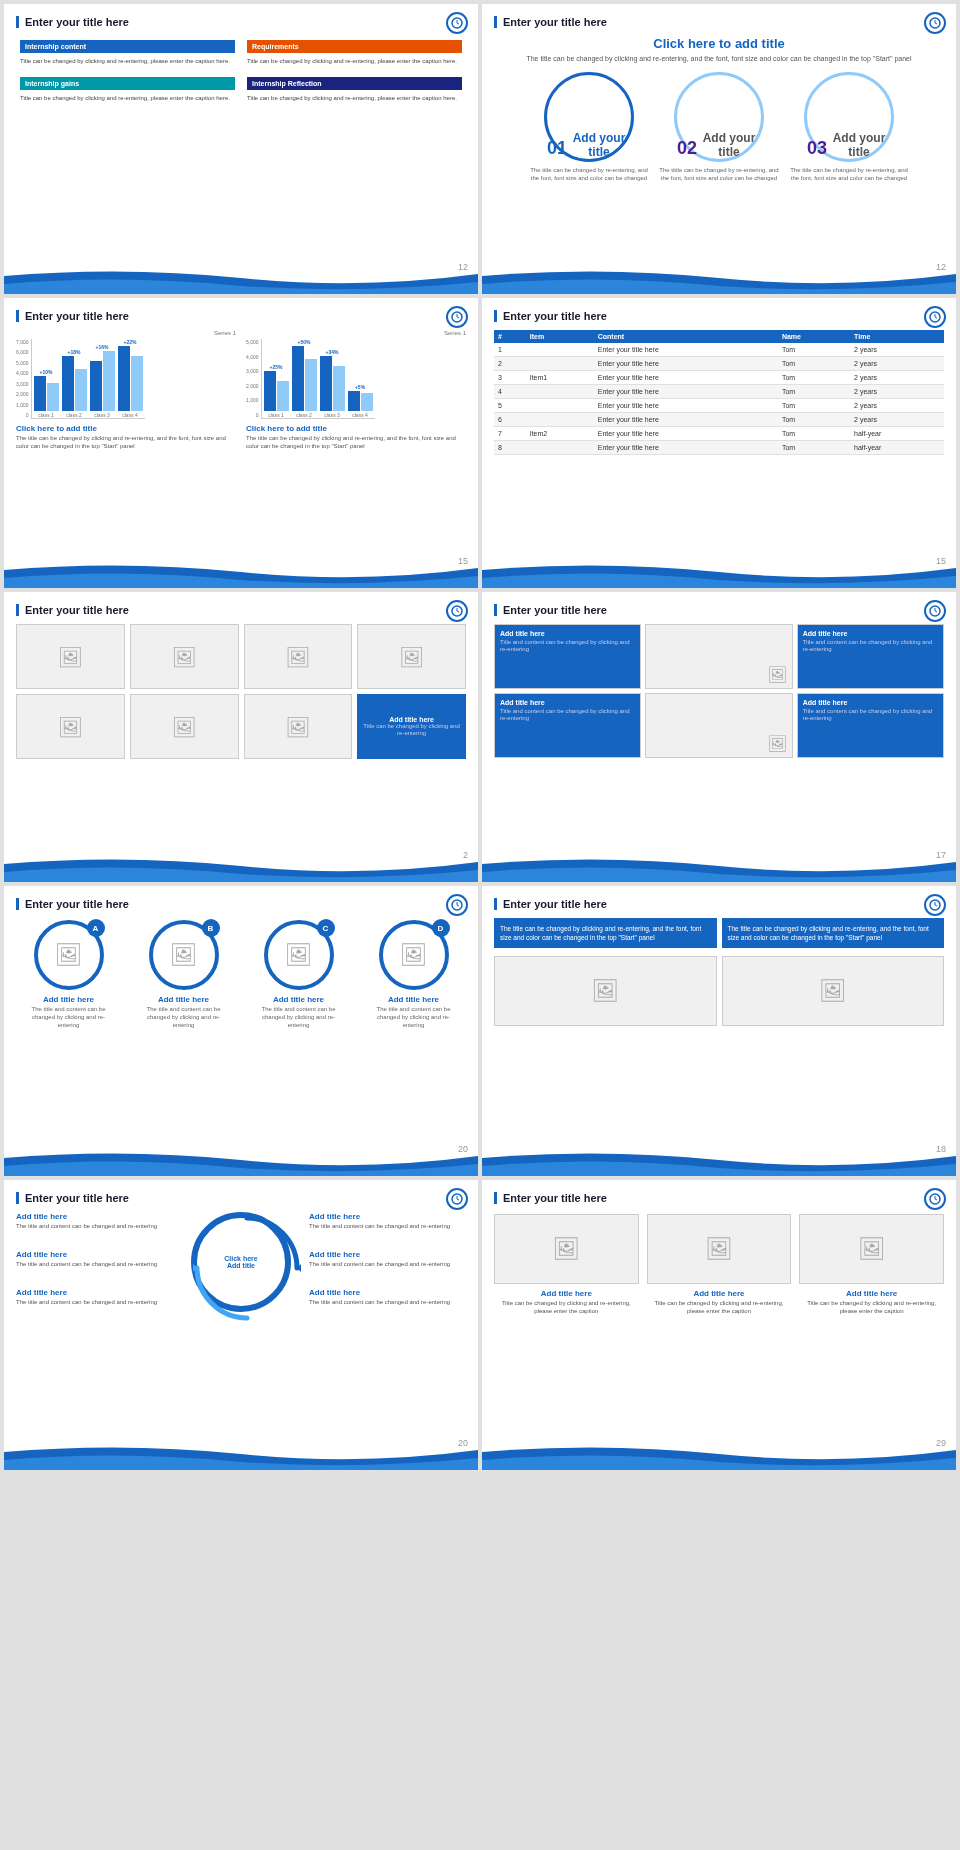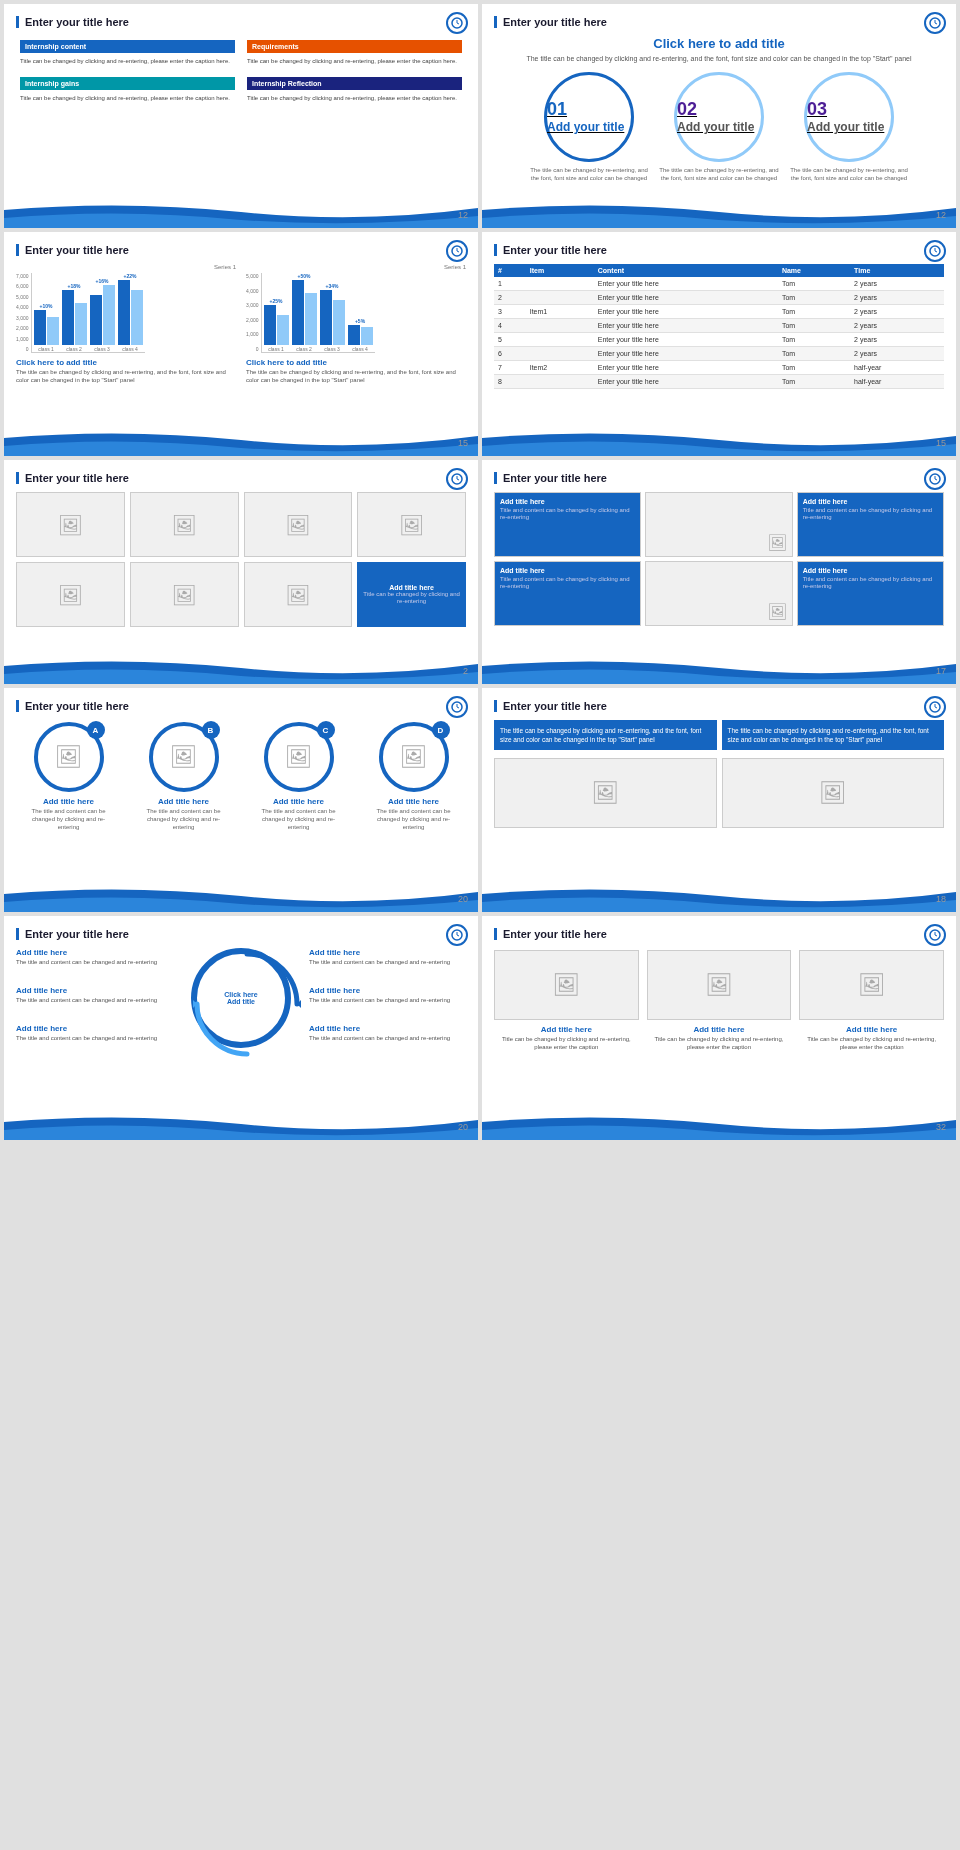--- a/index.html
+++ b/index.html
@@ -4,36 +4,36 @@
   <style>
     * { box-sizing: border-box; margin: 0; padding: 0; }
     body { background: #e0e0e0; font-family: Arial, sans-serif; width: 960px; }
     
     .grid { display: grid; grid-template-columns: 1fr 1fr; gap: 4px; padding: 4px; }
     
     .slide {
       background: white;
       position: relative;
       overflow: hidden;
-      height: 224px;
+      height: 290px;
       padding: 12px;
     }
     
     .slide-title {
       font-size: 11px;
       font-weight: bold;
       color: #1a1a2e;
       margin-bottom: 8px;
       border-left: 3px solid #1565c0;
       padding-left: 6px;
     }
     
     .slide-num {
       position: absolute;
-      bottom: 8px;
+      bottom: 22px;
       right: 10px;
       font-size: 9px;
       color: #999;
     }
     
     .slide-icon {
       position: absolute;
       top: 8px;
       right: 10px;
       width: 22px;
@@ -134,26 +134,25 @@
       text-align: center;
       position: relative;
     }
     .slide13 .circle-outer {
       width: 90px;
       height: 90px;
       border-radius: 50%;
       border: 3px solid #1565c0;
       margin: 0 auto 5px;
       display: flex;
-      flex-direction: column;
-      align-items: flex-start;
+      flex-direction: row;
+      align-items: flex-end;
       justify-content: center;
       position: relative;
       background: white;
-      text-decoration: underline;
     }
     .slide13 .circle-outer.light { border-color: #90caf9; }
     .slide13 .circle-num {
       font-size: 18px;
       font-weight: bold;
       color: #1565c0;
     }
     .slide13 .circle-outer.light .circle-num { color: #4c1d95; }
     .slide13 .circle-title {
       font-size: 12px;
@@ -1037,16 +1036,16 @@
       <div class="card">
         <div class="card-img">🖼</div>
         <div class="card-title">Add title here</div>
         <div class="card-text">Title can be changed by clicking and re-entering, please enter the caption</div>
       </div>
     </div>
     <svg class="wave-bottom" viewBox="0 0 480 28" preserveAspectRatio="none">
       <path d="M0,10 Q120,0 240,12 Q360,24 480,8 L480,28 L0,28 Z" fill="#1565c0"></path>
       <path d="M0,18 Q120,8 240,20 Q360,28 480,16 L480,28 L0,28 Z" fill="#42a5f5" opacity="0.5"></path>
     </svg>
-    <div class="slide-num">32</div>
+    <div class="slide-num">29</div>
   </div>
 
 </div>
 
 </body></html>

